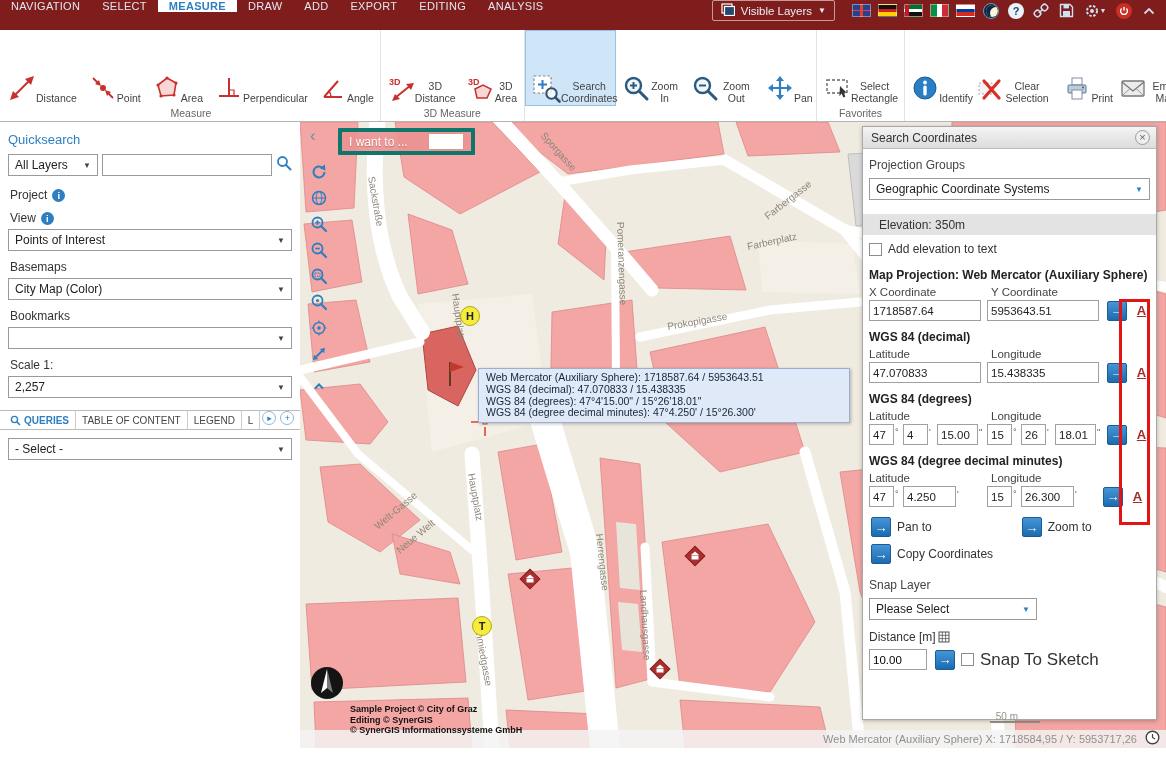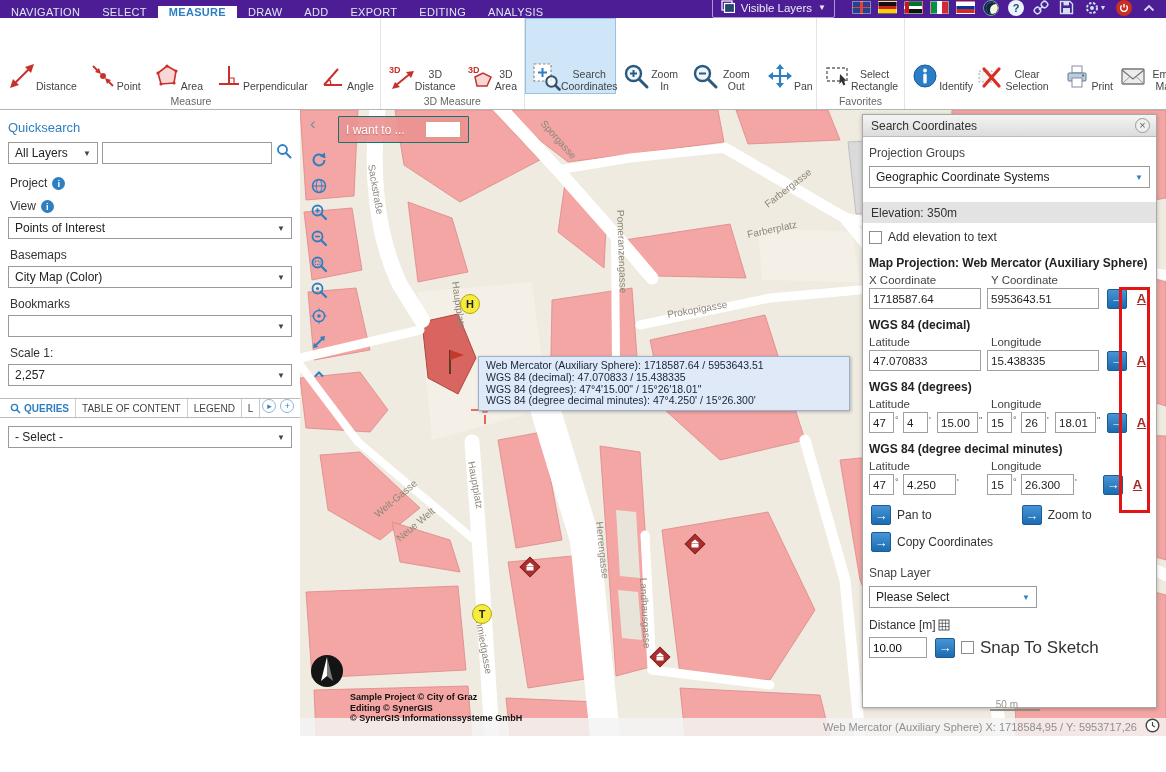--- a/index.html
+++ b/index.html
@@ -1,20 +1,20 @@
 <!DOCTYPE html>
 <html><head>
 <meta charset="utf-8">
 <style>
   *{margin:0;padding:0;box-sizing:border-box}
   html,body{width:1166px;height:772px;overflow:hidden;background:#fff;
     font-family:"Liberation Sans","DejaVu Sans",sans-serif;-webkit-font-smoothing:antialiased}
 
   
-  .topbar{height:18px;background:#4c1d95;display:flex;align-items:flex-end;color:#e9eef5}
+  .topbar{height:30px;background:#7f1d1d;display:flex;align-items:flex-start;color:#e9eef5}
   .menu-tabs{display:flex}
   .menu-tab{padding:0 11px;font-size:11px;letter-spacing:.3px;display:flex;align-items:center;cursor:pointer;color:#dfe7f0}
   .menu-tab.active{background:#fff;color:#2e7fc1;font-weight:bold}
   .top-right{margin-left:auto;display:flex;align-items:center;gap:7px;padding-right:8px}
   .vl-btn{display:flex;align-items:center;gap:6px;border:1px solid rgba(255,255,255,.55);
     padding:2px 8px;font-size:11.5px;border-radius:2px;cursor:pointer;margin-right:10px}
   .vl-caret{font-size:8px}
   .flag{width:19px;height:13px;border:1px solid rgba(255,255,255,.4);cursor:pointer}
   .flag-uk{background:
      linear-gradient(0deg, transparent 44%, #d43 44% 56%, transparent 56%),
@@ -68,21 +68,21 @@
   .sb-tab{font-size:10px;color:#444;padding:0 6px;height:100%;display:flex;align-items:center;gap:3px;
      border-right:1px solid #ccc;cursor:pointer;white-space:nowrap}
   .sb-tab.active{color:#2e7fc1;font-weight:bold}
   .tab-circ{width:14px;height:14px;border-radius:50%;border:1px solid #8fb6d8;color:#2e7fc1;font-size:9px;
      display:flex;align-items:center;justify-content:center;margin:0 2px;cursor:pointer;flex:none}
   .sb-bottom-sel{margin:8px 0 0;width:100%}
 
   
   .mapsvg{position:absolute;left:0;top:0}
   .iwant{position:absolute;left:38px;top:6px;height:27px;background:rgba(236,146,146,.92);
-     border:1px solid #0f766e;display:flex;align-items:center;gap:20px;padding:0 7px;z-index:26;border-radius:1px}
+     border:4px solid #0f766e;display:flex;align-items:center;gap:20px;padding:0 7px;z-index:26;border-radius:1px}
   .iwant span{color:#fff;font-size:12px;text-shadow:0 1px 1px rgba(120,30,30,.4)}
   .iw-input{width:36px;height:17px;border:1px solid #d98;background:#fff}
   .collapse-l{position:absolute;left:10px;top:4px;color:#6f90ad;font-size:17px;z-index:26;cursor:pointer}
   .mtoolbar{position:absolute;left:9px;top:40px;display:flex;flex-direction:column;gap:6px;z-index:26}
   .mtool{width:20px;height:20px;display:flex;align-items:center;justify-content:center;cursor:pointer}
   .tooltip{position:absolute;left:178px;top:246px;width:372px;background:#dfe9f7;border:1px solid #9ab0cc;
      padding:3px 7px;z-index:25;box-shadow:1px 1px 3px rgba(0,0,0,.25)}
   .tooltip div{font-size:10.5px;line-height:11.8px;color:#15243a;white-space:nowrap}
   .compass{position:absolute;left:8px;top:542px;z-index:24}
   .attrib{position:absolute;left:50px;top:582px;z-index:45}
@@ -98,21 +98,21 @@
   .p-head{height:22px;background:linear-gradient(#f4f4f4,#dcdcdc);border-bottom:1px solid #bbb;
      display:flex;align-items:center;justify-content:space-between;padding:0 6px 0 8px;font-size:12px;color:#333}
   .p-close{width:15px;height:15px;border-radius:50%;border:1px solid #9a9a9a;background:#efefef;color:#666;
      font-size:11px;line-height:13px;text-align:center;cursor:pointer}
   .p-body{position:relative;padding:6px 6px 0}
   .p-label{font-size:12px;color:#444;margin:3px 0 6px}
   .p-sel{border:1px solid #9a9a9a;height:22px;display:flex;align-items:center;justify-content:space-between;
      padding:0 6px;font-size:12px;color:#222;cursor:pointer;margin-bottom:14px}
   .p-sel .caret{font-size:8px;color:#2e7fc1}
   .elev{background:#e3e3e3;height:21px;margin:12px -6px 7px;display:flex;align-items:center;
-     padding-left:8px;font-size:12px;color:#333}
+     padding-left:16px;font-size:12px;color:#333}
   .chkrow{display:flex;align-items:center;gap:6px;font-size:12px;color:#333;margin-bottom:12px;cursor:pointer}
   .chk{width:13px;height:13px;border:1px solid #8d8d8d;background:#fff;flex:none}
   .p-sect{font-size:12px;font-weight:bold;color:#222;margin:2px 0 4px}
   .lblrow{display:flex;font-size:11.5px;color:#444;margin-bottom:2px}
   .lblrow span:first-child{width:122px}
   .inrow{display:flex;align-items:center;margin-bottom:9px}
   .inrow input{height:21px;border:1px solid #a0a0a0;font-size:11.5px;padding:0 3px;
      font-family:"Liberation Sans",sans-serif;color:#222}
   .w112{width:112px;margin-right:6px}
   .w24{width:25px}

